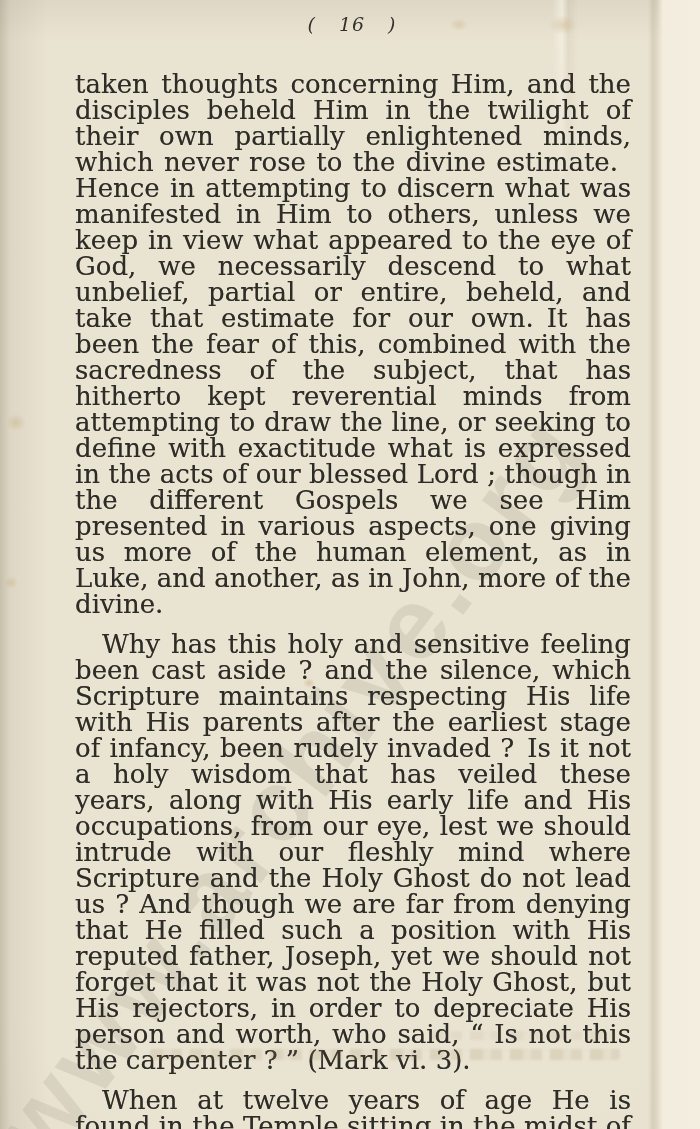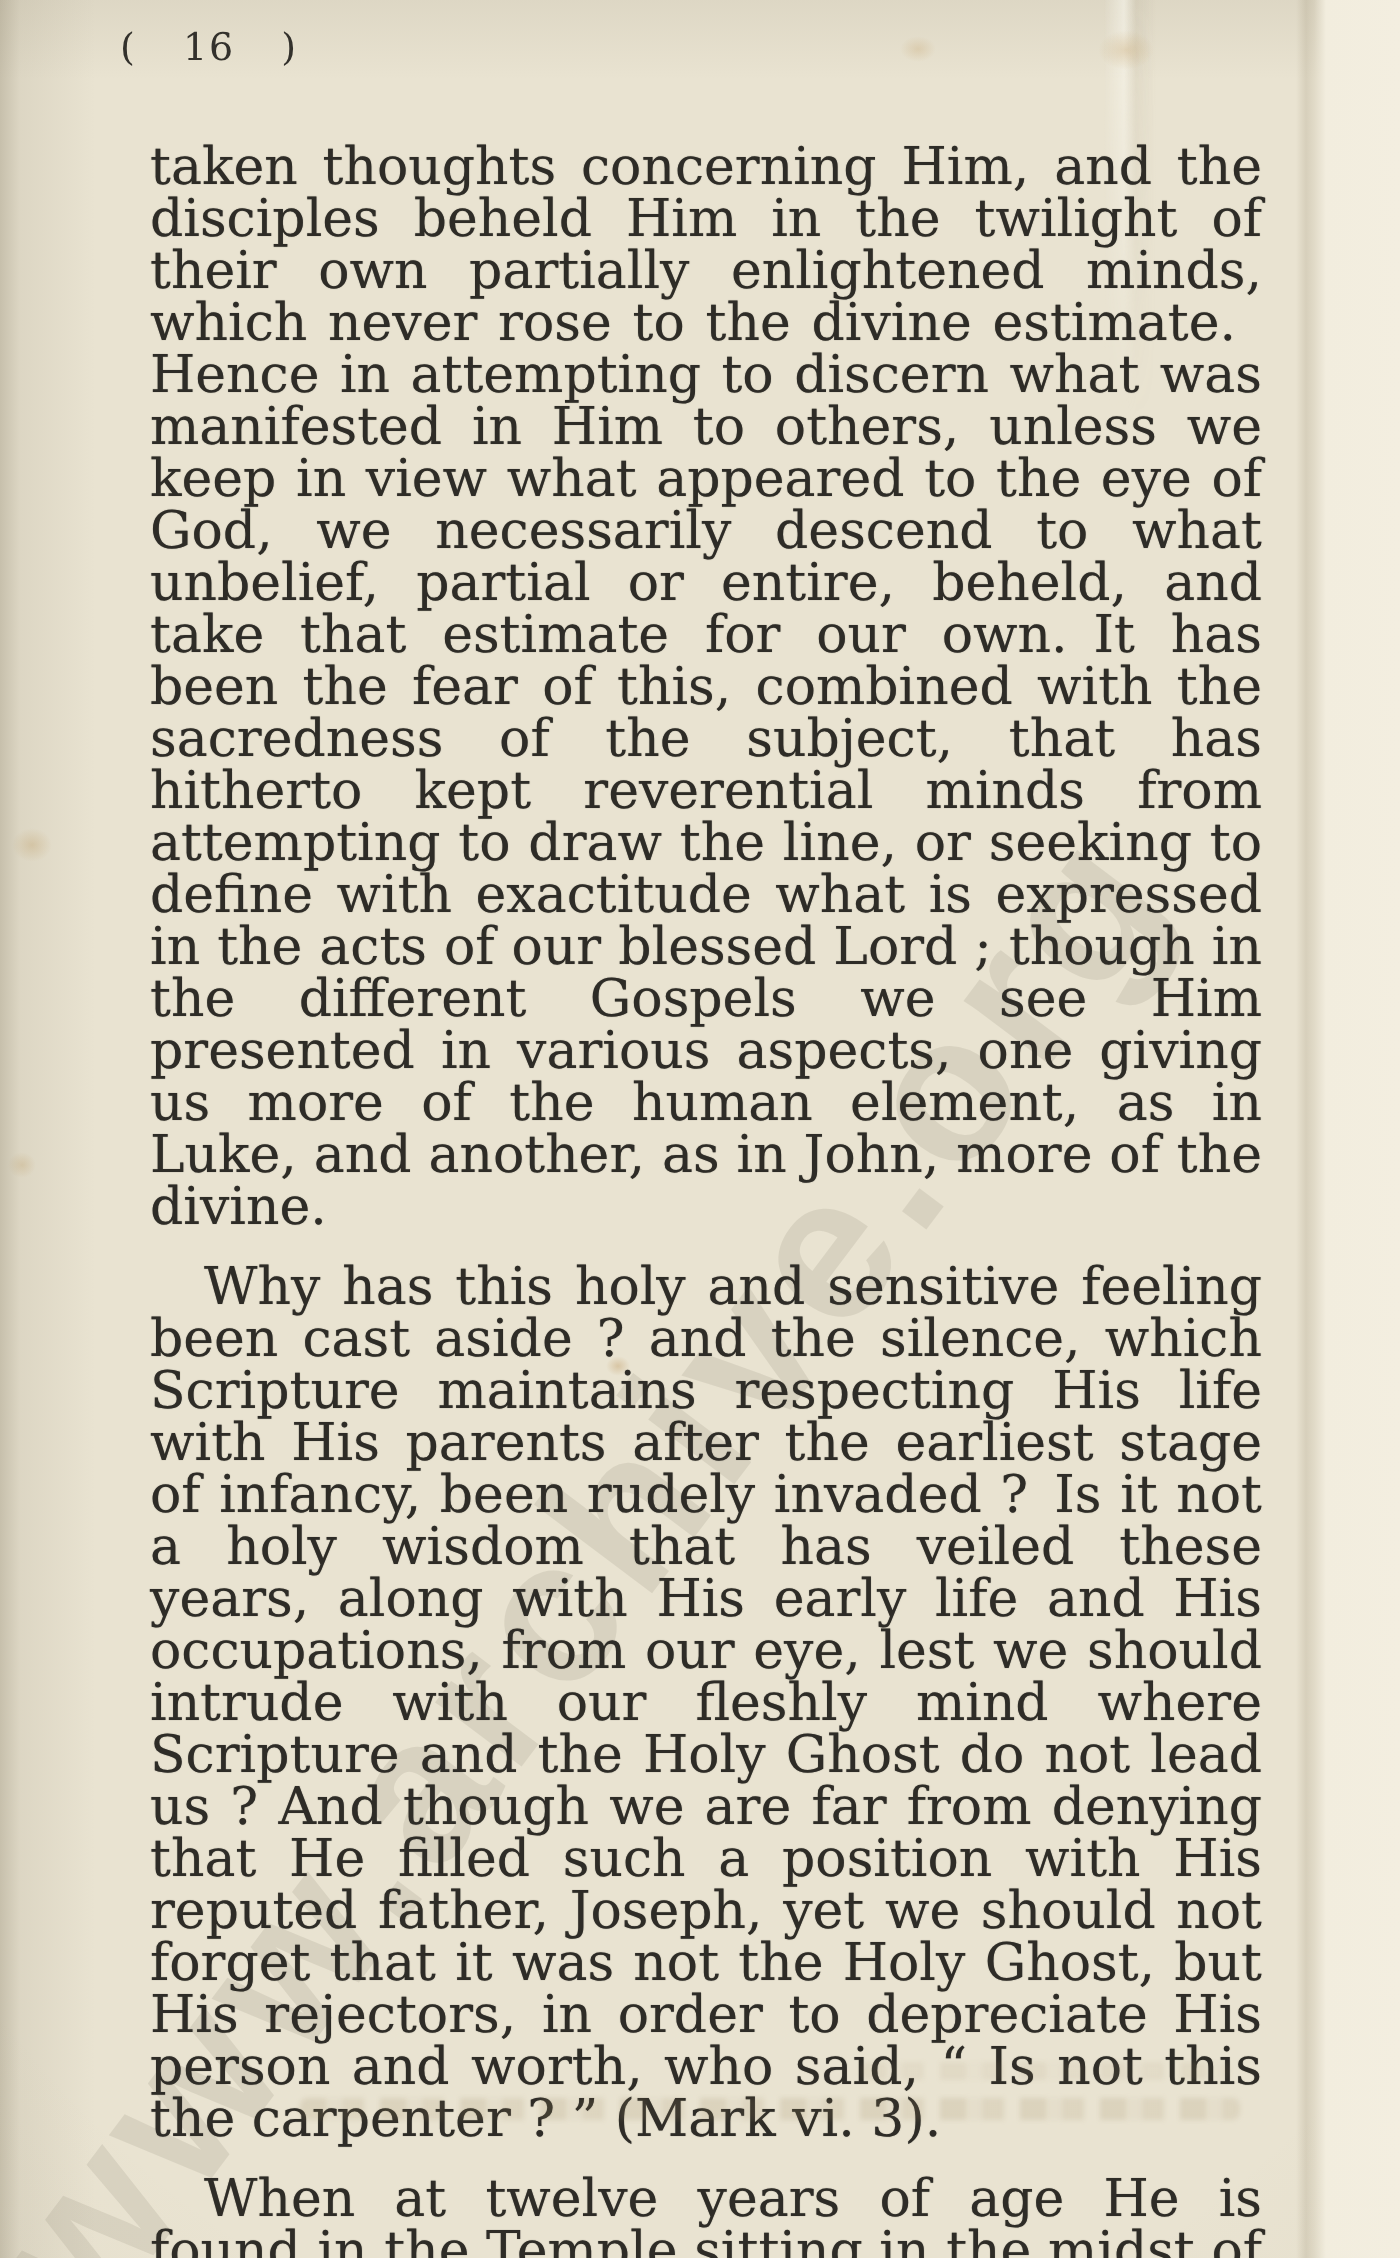--- a/index.html
+++ b/index.html
@@ -33,24 +33,26 @@
     font-size:102px;
     letter-spacing:6px;
     color:rgba(135,128,114,0.17);
     white-space:nowrap;
     pointer-events:none;
     user-select:none;
   }
   .pagenum{
     position:absolute;
     top:13px;left:60px;width:584px;
+    text-align:center;
     font-size:19px;
     word-spacing:16px;
     letter-spacing:1px;
     color:#33312c;
+    font-style:italic;
   }
   .textblock{
     position:absolute;
     top:57px;left:61px;width:584px;
   }
   .para{
     margin:14px;
     font-size:26px;
     line-height:26px;
     text-align:justify;

